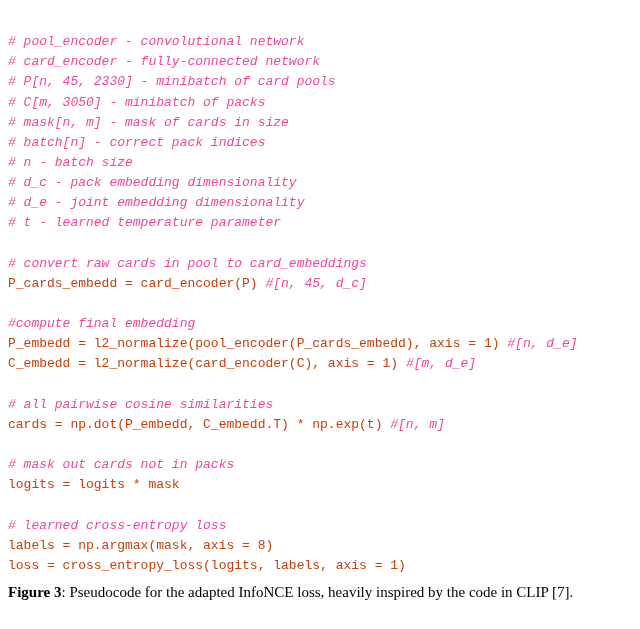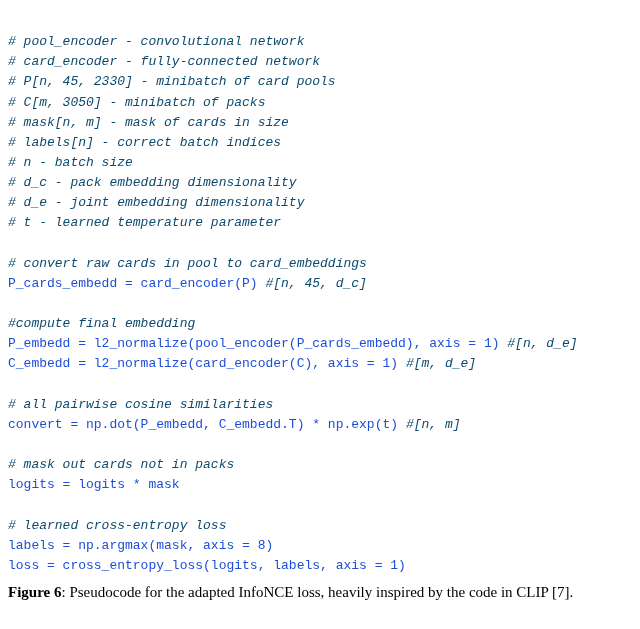--- a/index.html
+++ b/index.html
@@ -6,59 +6,59 @@
     body {
       background: #fff;
       font-family: "Courier New", Courier, monospace;
       font-size: 13px;
       line-height: 1.55;
       padding: 12px 8px;
       width: 640px;
       color: #000;
     }
     .code-block { white-space: pre; }
-    .comment { color: #0c4a6e; font-style: italic; }
-    .plain   { color: #1d4ed8; }
+    .comment { color: #ec4899; font-style: italic; }
+    .plain   { color: #c2410c; }
     .caption {
       font-family: "Times New Roman", Times, serif;
       font-size: 15px;
       line-height: 1.35;
       margin-top: 6px;
       white-space: normal;
     }
     .caption .fig-label { font-weight: bold; }
   </style>
 </head>
 <body>
 
 <div class="code-block">
 <span class="comment"># pool_encoder - convolutional network</span>
 <span class="comment"># card_encoder - fully-connected network</span>
 <span class="comment"># P[n, 45, 2330] - minibatch of card pools</span>
 <span class="comment"># C[m, 3050] - minibatch of packs</span>
 <span class="comment"># mask[n, m] - mask of cards in size</span>
-<span class="comment"># labels[n] - correct batch indices</span>
+<span class="comment"># batch[n] - correct pack indices</span>
 <span class="comment"># n - batch size</span>
 <span class="comment"># d_c - pack embedding dimensionality</span>
 <span class="comment"># d_e - joint embedding dimensionality</span>
 <span class="comment"># t - learned temperature parameter</span>
 
 <span class="comment"># convert raw cards in pool to card_embeddings</span>
 <span class="plain">P_cards_embedd = card_encoder(P) </span><span class="comment">#[n, 45, d_c]</span>
 
 <span class="comment">#compute final embedding</span>
 <span class="plain">P_embedd = l2_normalize(pool_encoder(P_cards_embedd), axis = 1) </span><span class="comment">#[n, d_e]</span>
 <span class="plain">C_embedd = l2_normalize(card_encoder(C), axis = 1) </span><span class="comment">#[m, d_e]</span>
 
 <span class="comment"># all pairwise cosine similarities</span>
-<span class="plain">convert = np.dot(P_embedd, C_embedd.T) * np.exp(t) </span><span class="comment">#[n, m]</span>
+<span class="plain">cards = np.dot(P_embedd, C_embedd.T) * np.exp(t) </span><span class="comment">#[n, m]</span>
 
 <span class="comment"># mask out cards not in packs</span>
 <span class="plain">logits = logits * mask</span>
 
 <span class="comment"># learned cross-entropy loss</span>
 <span class="plain">labels = np.argmax(mask, axis = 8)</span>
 <span class="plain">loss = cross_entropy_loss(logits, labels, axis = 1)</span>
 </div>
 
 <p class="caption">
-  <span class="fig-label">Figure 6</span><span>: Pseudocode for the adapted InfoNCE loss, heavily inspired by the code in CLIP [7].</span>
+  <span class="fig-label">Figure 3</span><span>: Pseudocode for the adapted InfoNCE loss, heavily inspired by the code in CLIP [7].</span>
 </p>
 
 </body></html>

